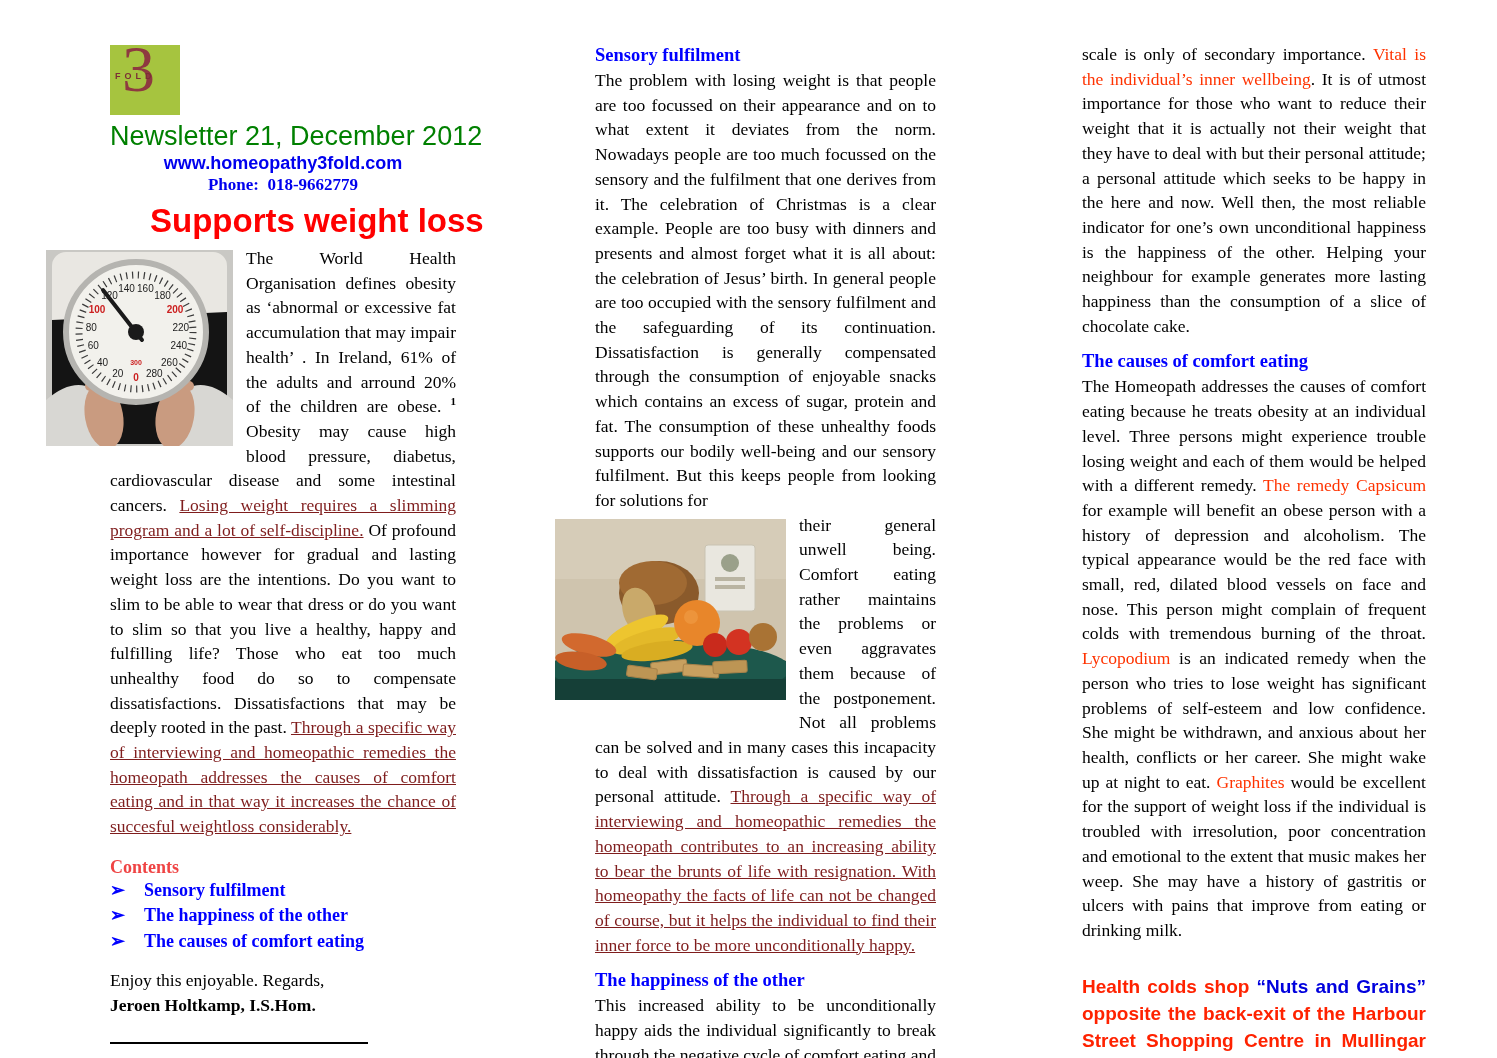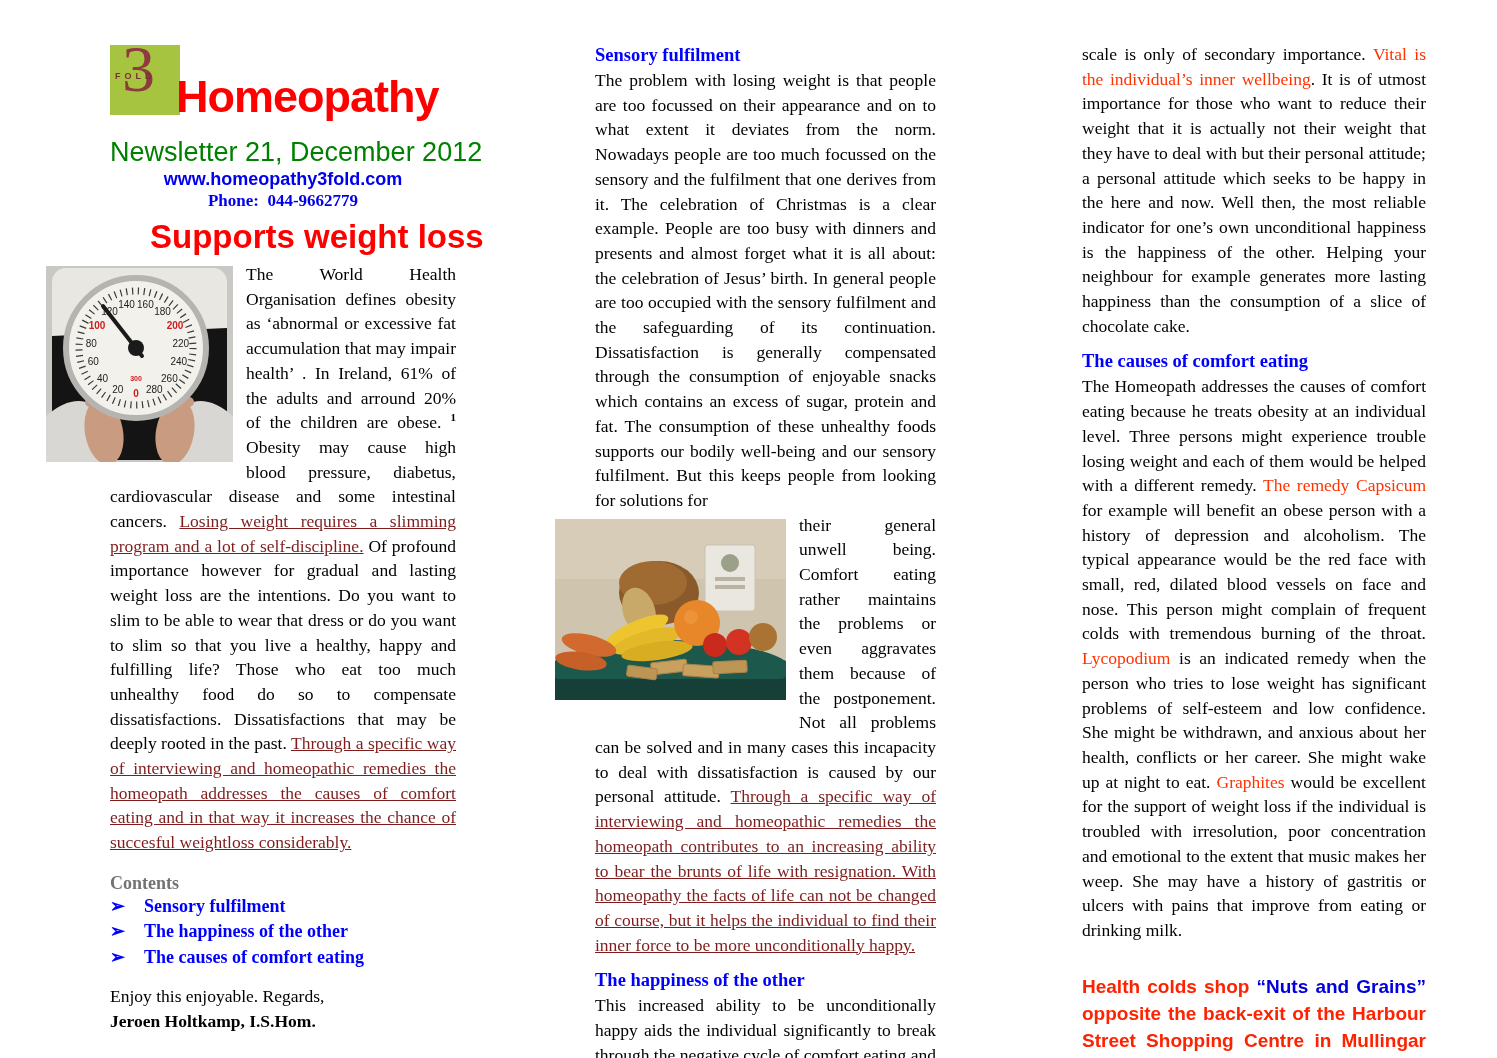--- a/index.html
+++ b/index.html
@@ -12,21 +12,21 @@
 
   
   #masthead{position:relative;}
   #logo{position:relative;width:70px;height:70px;background:#a6c43f;display:inline-block;}
   #logo .three{position:absolute;left:12px;top:-14px;font-family:"Liberation Serif",serif;
                font-size:66px;color:#8e3a40;font-weight:400;}
   #logo .fold{position:absolute;left:5px;top:26px;font-family:"Liberation Sans",sans-serif;
               font-size:9px;font-weight:bold;letter-spacing:4px;color:#7b2f35;text-align:right;}
   #brand-title{position:absolute;left:66px;top:26px;font-family:"Liberation Sans",sans-serif;
                font-size:45px;font-weight:bold;color:#ff0000;letter-spacing:-1px;white-space:nowrap;}
-  #newsletter-subtitle{margin-top:18px;font-family:"Liberation Sans",sans-serif;
+  #newsletter-subtitle{margin-top:2px;font-family:"Liberation Sans",sans-serif;
                font-size:27px;color:#008000;white-space:nowrap;}
   #website-link{margin-top:1px;text-align:center;font-family:"Liberation Sans",sans-serif;
                font-size:18px;font-weight:bold;color:#0000ee;}
   #phone-line{margin-top:1px;text-align:center;font-family:"Liberation Serif",serif;
                font-size:17px;font-weight:bold;color:#0000ee;white-space:pre;}
   #headline{margin-top:7px;font-family:"Liberation Sans",sans-serif;
                font-size:33px;font-weight:bold;color:#ff0000;white-space:nowrap;margin-left:40px;}
 
   
   .body{margin:0;text-align:justify;font-size:17.5px;line-height:24.7px;}
@@ -41,21 +41,21 @@
   
   .photo-wrap{float:left;}
   #scale-photo{width:187px;height:196px;margin:4px 13px 2px -64px;}
   #food-photo{width:231px;height:181px;margin:6px 13px 4px -40px;}
   svg text.dn{font:10px "Liberation Sans",sans-serif;fill:#1c1c1c;text-anchor:middle;}
   svg text.dr{fill:#cc2020;font-weight:bold;}
   svg text.ds{font:7px "Liberation Sans",sans-serif;fill:#cc2020;text-anchor:middle;font-weight:bold;}
 
   
   #contents{margin-top:18px;}
-  #contents .c-head{color:#737373;font-weight:bold;font-size:18px;}
+  #contents .c-head{color:#ef4444;font-weight:bold;font-size:18px;}
   .c-item{display:flex;color:#0000ff;font-weight:bold;font-size:18px;line-height:25.5px;}
   .c-item .bullet{width:34px;color:#0000ff;}
   #regards{margin-top:14px;font-size:17.5px;line-height:24.7px;}
   #signature{font-weight:bold;}
 
   
   #footnote{margin-top:24px;}
   #footnote-divider{width:258px;border-top:2px solid #000;}
 
   
@@ -67,24 +67,23 @@
 
 <div id="page">
 
   <div id="col1" class="col">
 
     <div id="masthead">
       <div id="logo">
         <span class="three">3</span>
         <span class="fold">FOLD</span>
       </div>
-      <div id="brand-title">Homeopathy</div>
       <div id="newsletter-subtitle">Newsletter 21, December 2012</div>
       <div id="website-link">www.homeopathy3fold.com</div>
-      <div id="phone-line">Phone:  044-9662779</div>
+      <div id="phone-line">Phone:  018-9662779</div>
       <div id="headline">Supports weight loss</div>
     </div>
 
     <p class="body" style="margin-top:6px;">
       <span class="photo-wrap">
         <svg id="scale-photo" viewBox="0 0 187 196" xmlns="http://www.w3.org/2000/svg">
           <rect x="0" y="0" width="187" height="196" fill="#c9c8c4"></rect>
           <rect x="6" y="2" width="175" height="192" rx="14" fill="#e9e7e2"></rect>
           <path d="M6,70 L181,62 L181,194 L6,194 Z" fill="#141414"></path>
           <path d="M0,150 Q35,120 60,150 L60,196 L0,196 Z" fill="#d8d7d3"></path>

